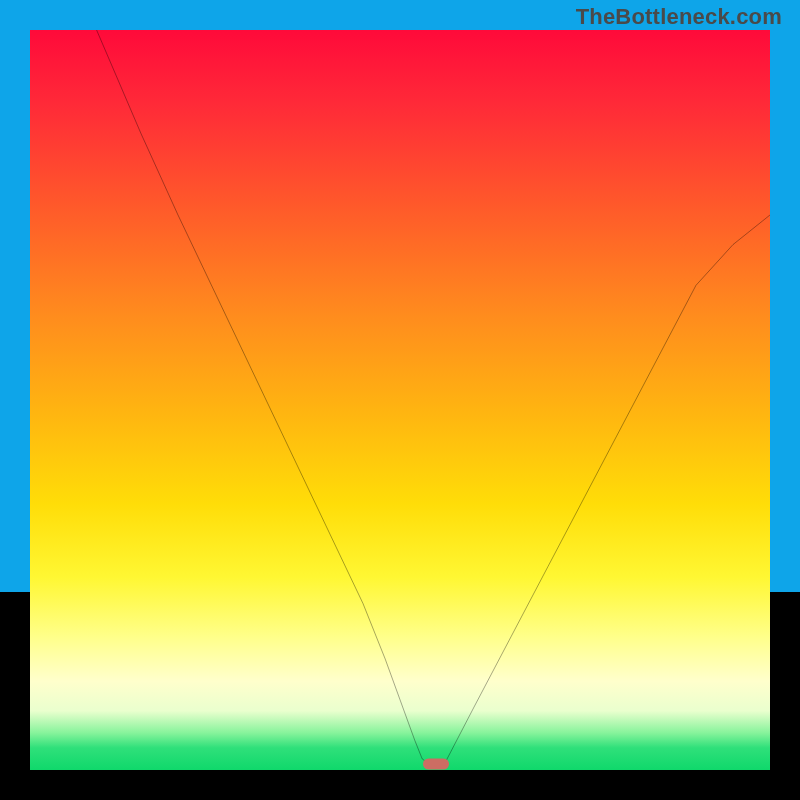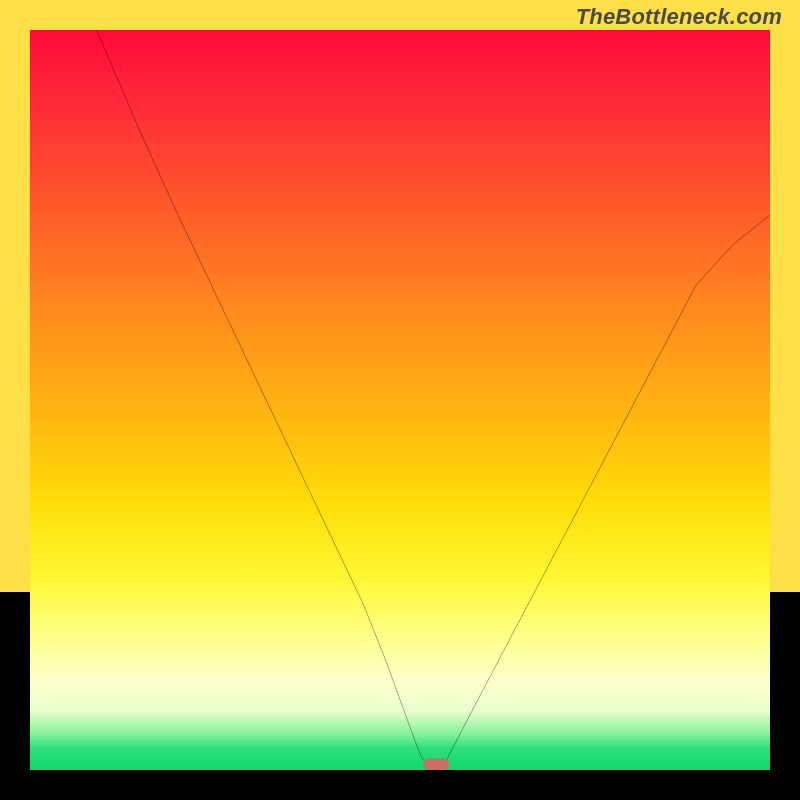--- a/index.html
+++ b/index.html
@@ -8,22 +8,21 @@
     background: #000;
     width: 800px;
     height: 800px;
     overflow: hidden;
     font-family: Arial, Helvetica, sans-serif;
   }
   .frame {
     position: relative;
     width: 800px;
     height: 592px;
-    background: #fde047;
-    font-style: italic;
+    background: #0ea5e9;
   }
   .watermark {
     position: absolute;
     top: 4px;
     right: 18px;
     color: #4a4a4a;
     font-size: 22px;
     font-weight: 600;
     letter-spacing: 0.2px;
     z-index: 4;

